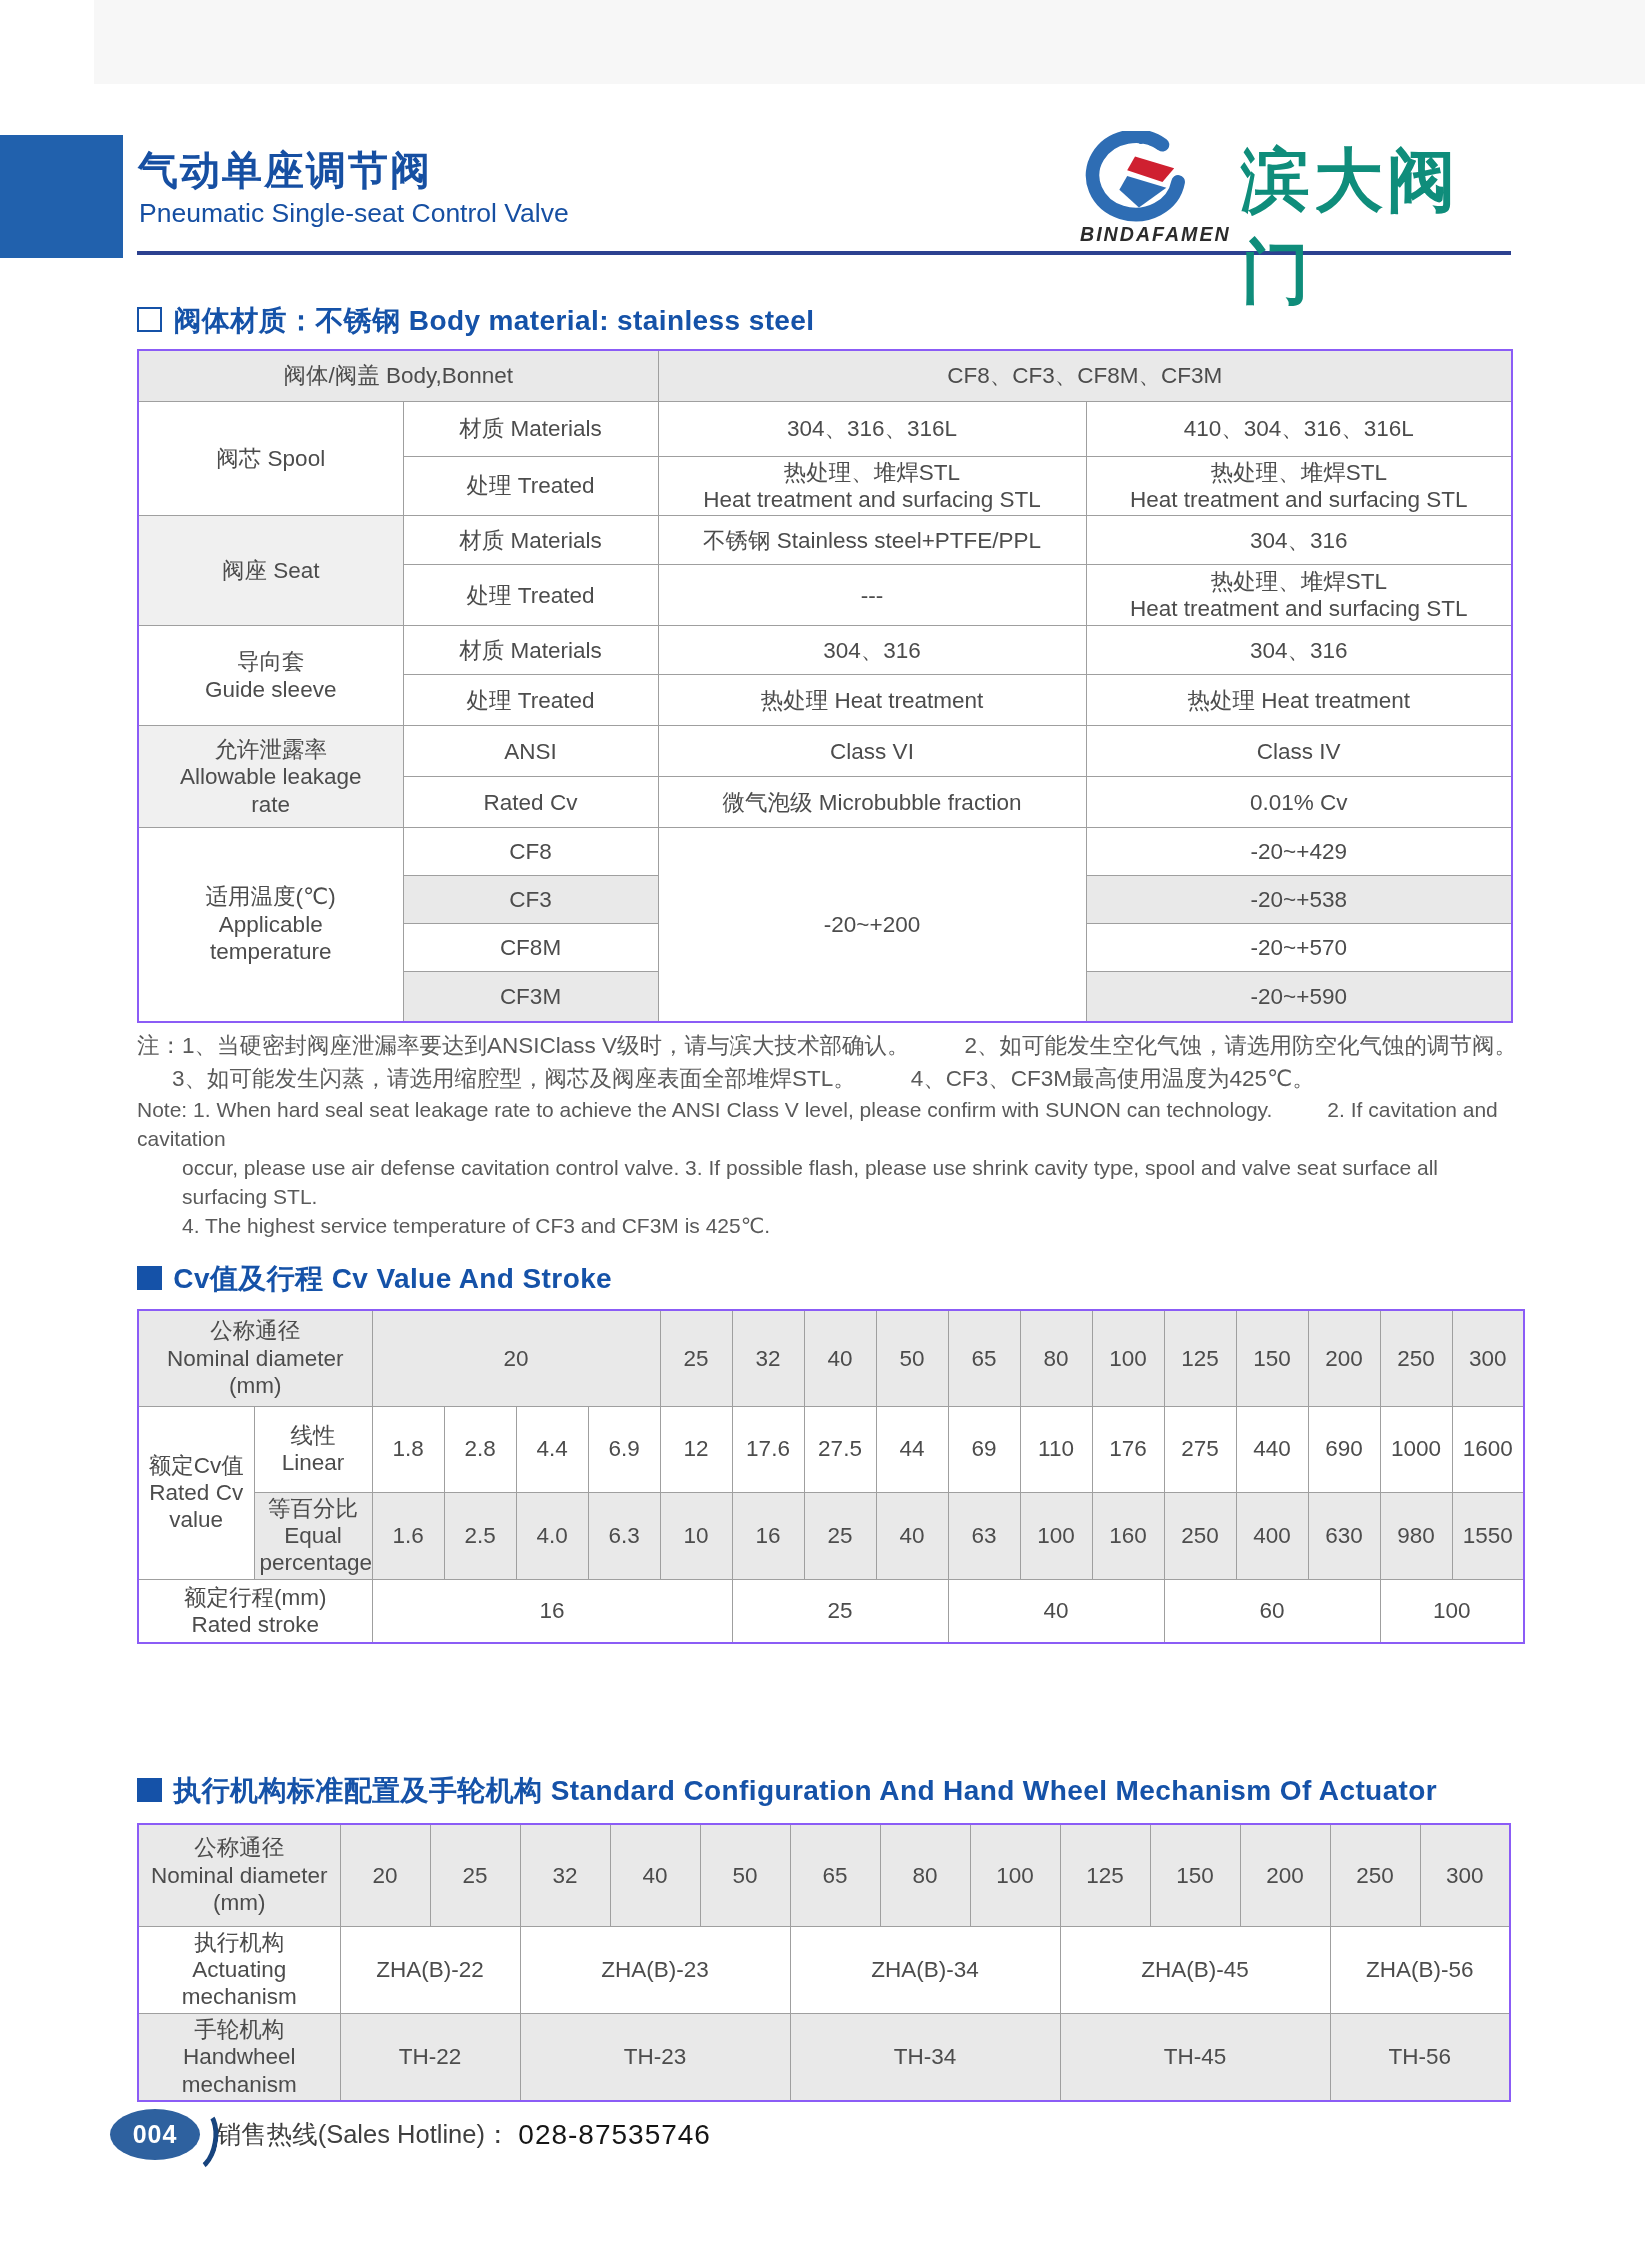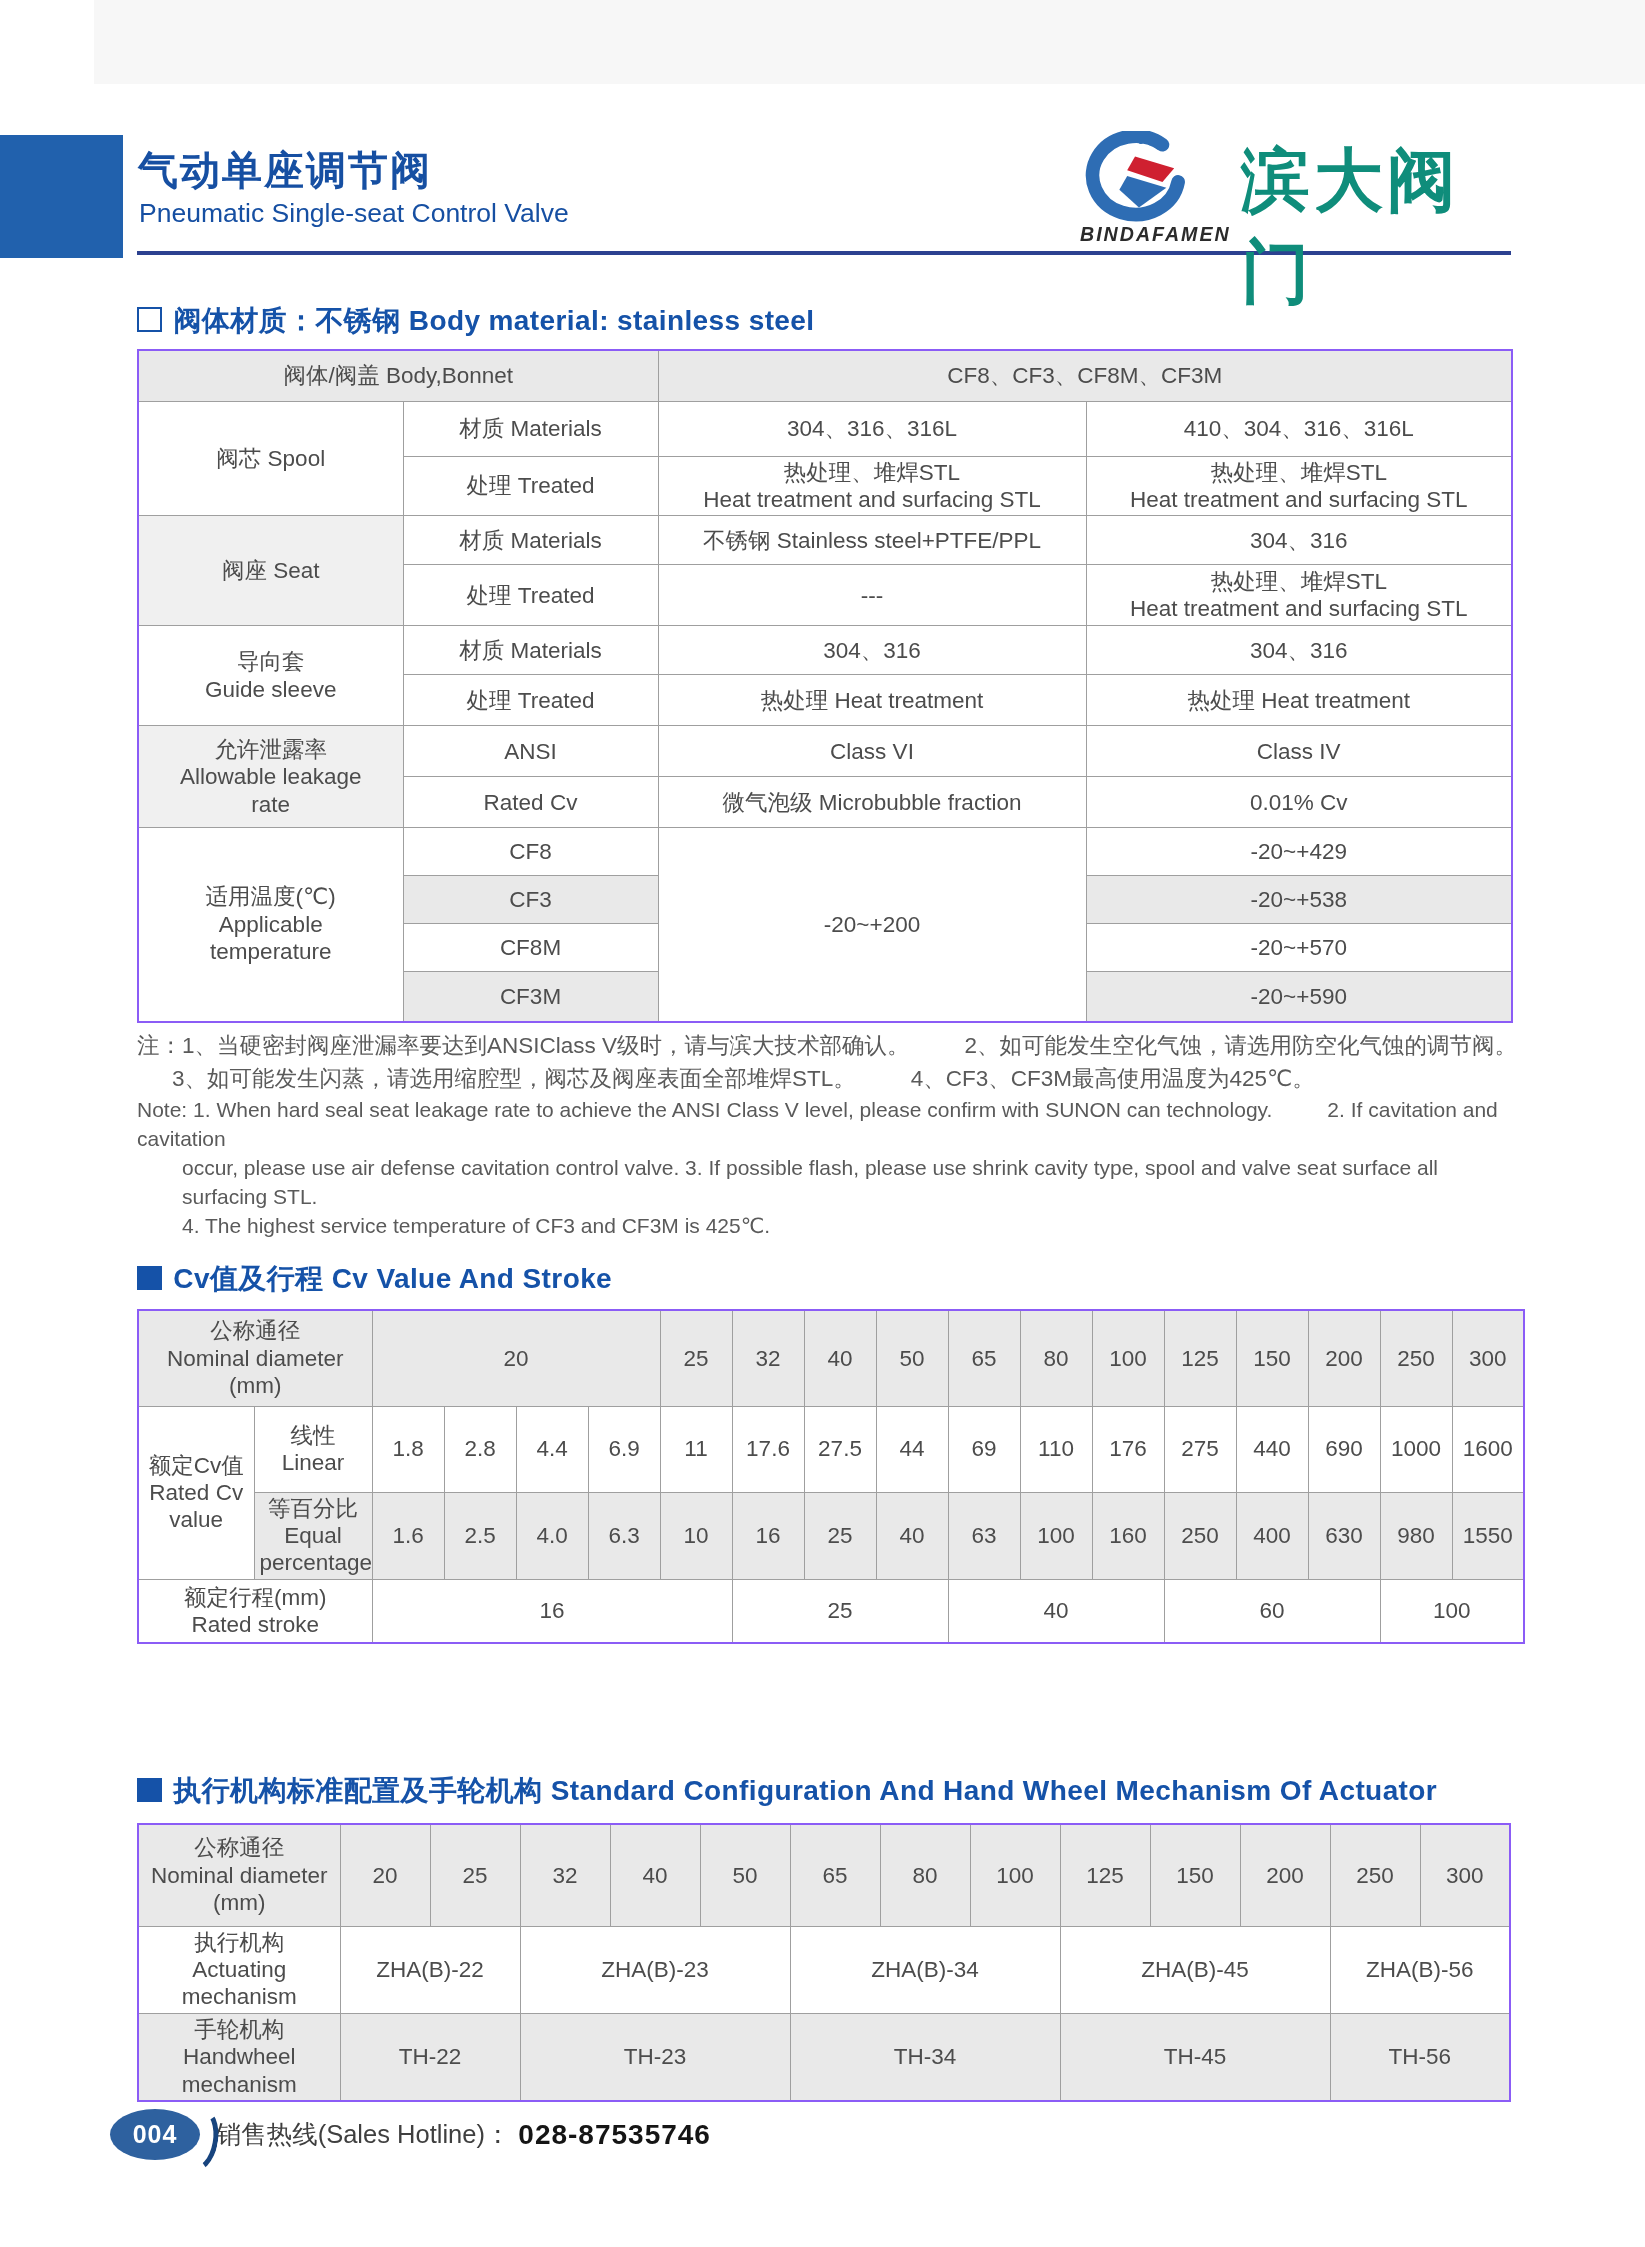--- a/index.html
+++ b/index.html
@@ -28,21 +28,21 @@
   .ind-zh{padding-left:35px;}
   .ind-en{padding-left:45px;}
   .gapb{margin-left:55px;}
   .footer{position:absolute;left:110px;top:2109px;display:flex;align-items:center;gap:15.7px;}
   .badge-wrap{position:relative;display:inline-block;}
   .badge{display:inline-flex;width:90px;height:51px;border-radius:50%;background:#2e619f;color:#fff;
          font-weight:bold;font-size:25px;align-items:center;justify-content:center;letter-spacing:1px;}
   .badge-tail{position:absolute;left:65px;top:-2.9px;width:33px;height:57px;border:5.9px solid transparent;
               border-right-color:#17447e;border-radius:50%;transform:rotate(10deg);}
   .hot-label{font-size:25.5px;color:#3f3f3f;}
-  .hot-num{font-size:28px;font-weight:bold;color:#151515;letter-spacing:1px;margin-left:-7.8px;}
+  .hot-num{font-size:28px;font-weight:normal;color:#151515;letter-spacing:1px;margin-left:-7.8px;}
 </style>
 </head>
 <body>
 
 <div class="page">
 
   <div class="topband"></div>
   <div class="blue-block"></div>
 
   <div class="title-zh">气动单座调节阀</div>
@@ -212,21 +212,21 @@
     <tr style="height:86px">
       <td rowspan="2">额定Cv值
 Rated Cv
 value</td>
       <td>线性
 Linear</td>
       <td>1.8</td>
       <td>2.8</td>
       <td>4.4</td>
       <td>6.9</td>
-      <td>11</td>
+      <td>12</td>
       <td>17.6</td>
       <td>27.5</td>
       <td>44</td>
       <td>69</td>
       <td>110</td>
       <td>176</td>
       <td>275</td>
       <td>440</td>
       <td>690</td>
       <td>1000</td>

